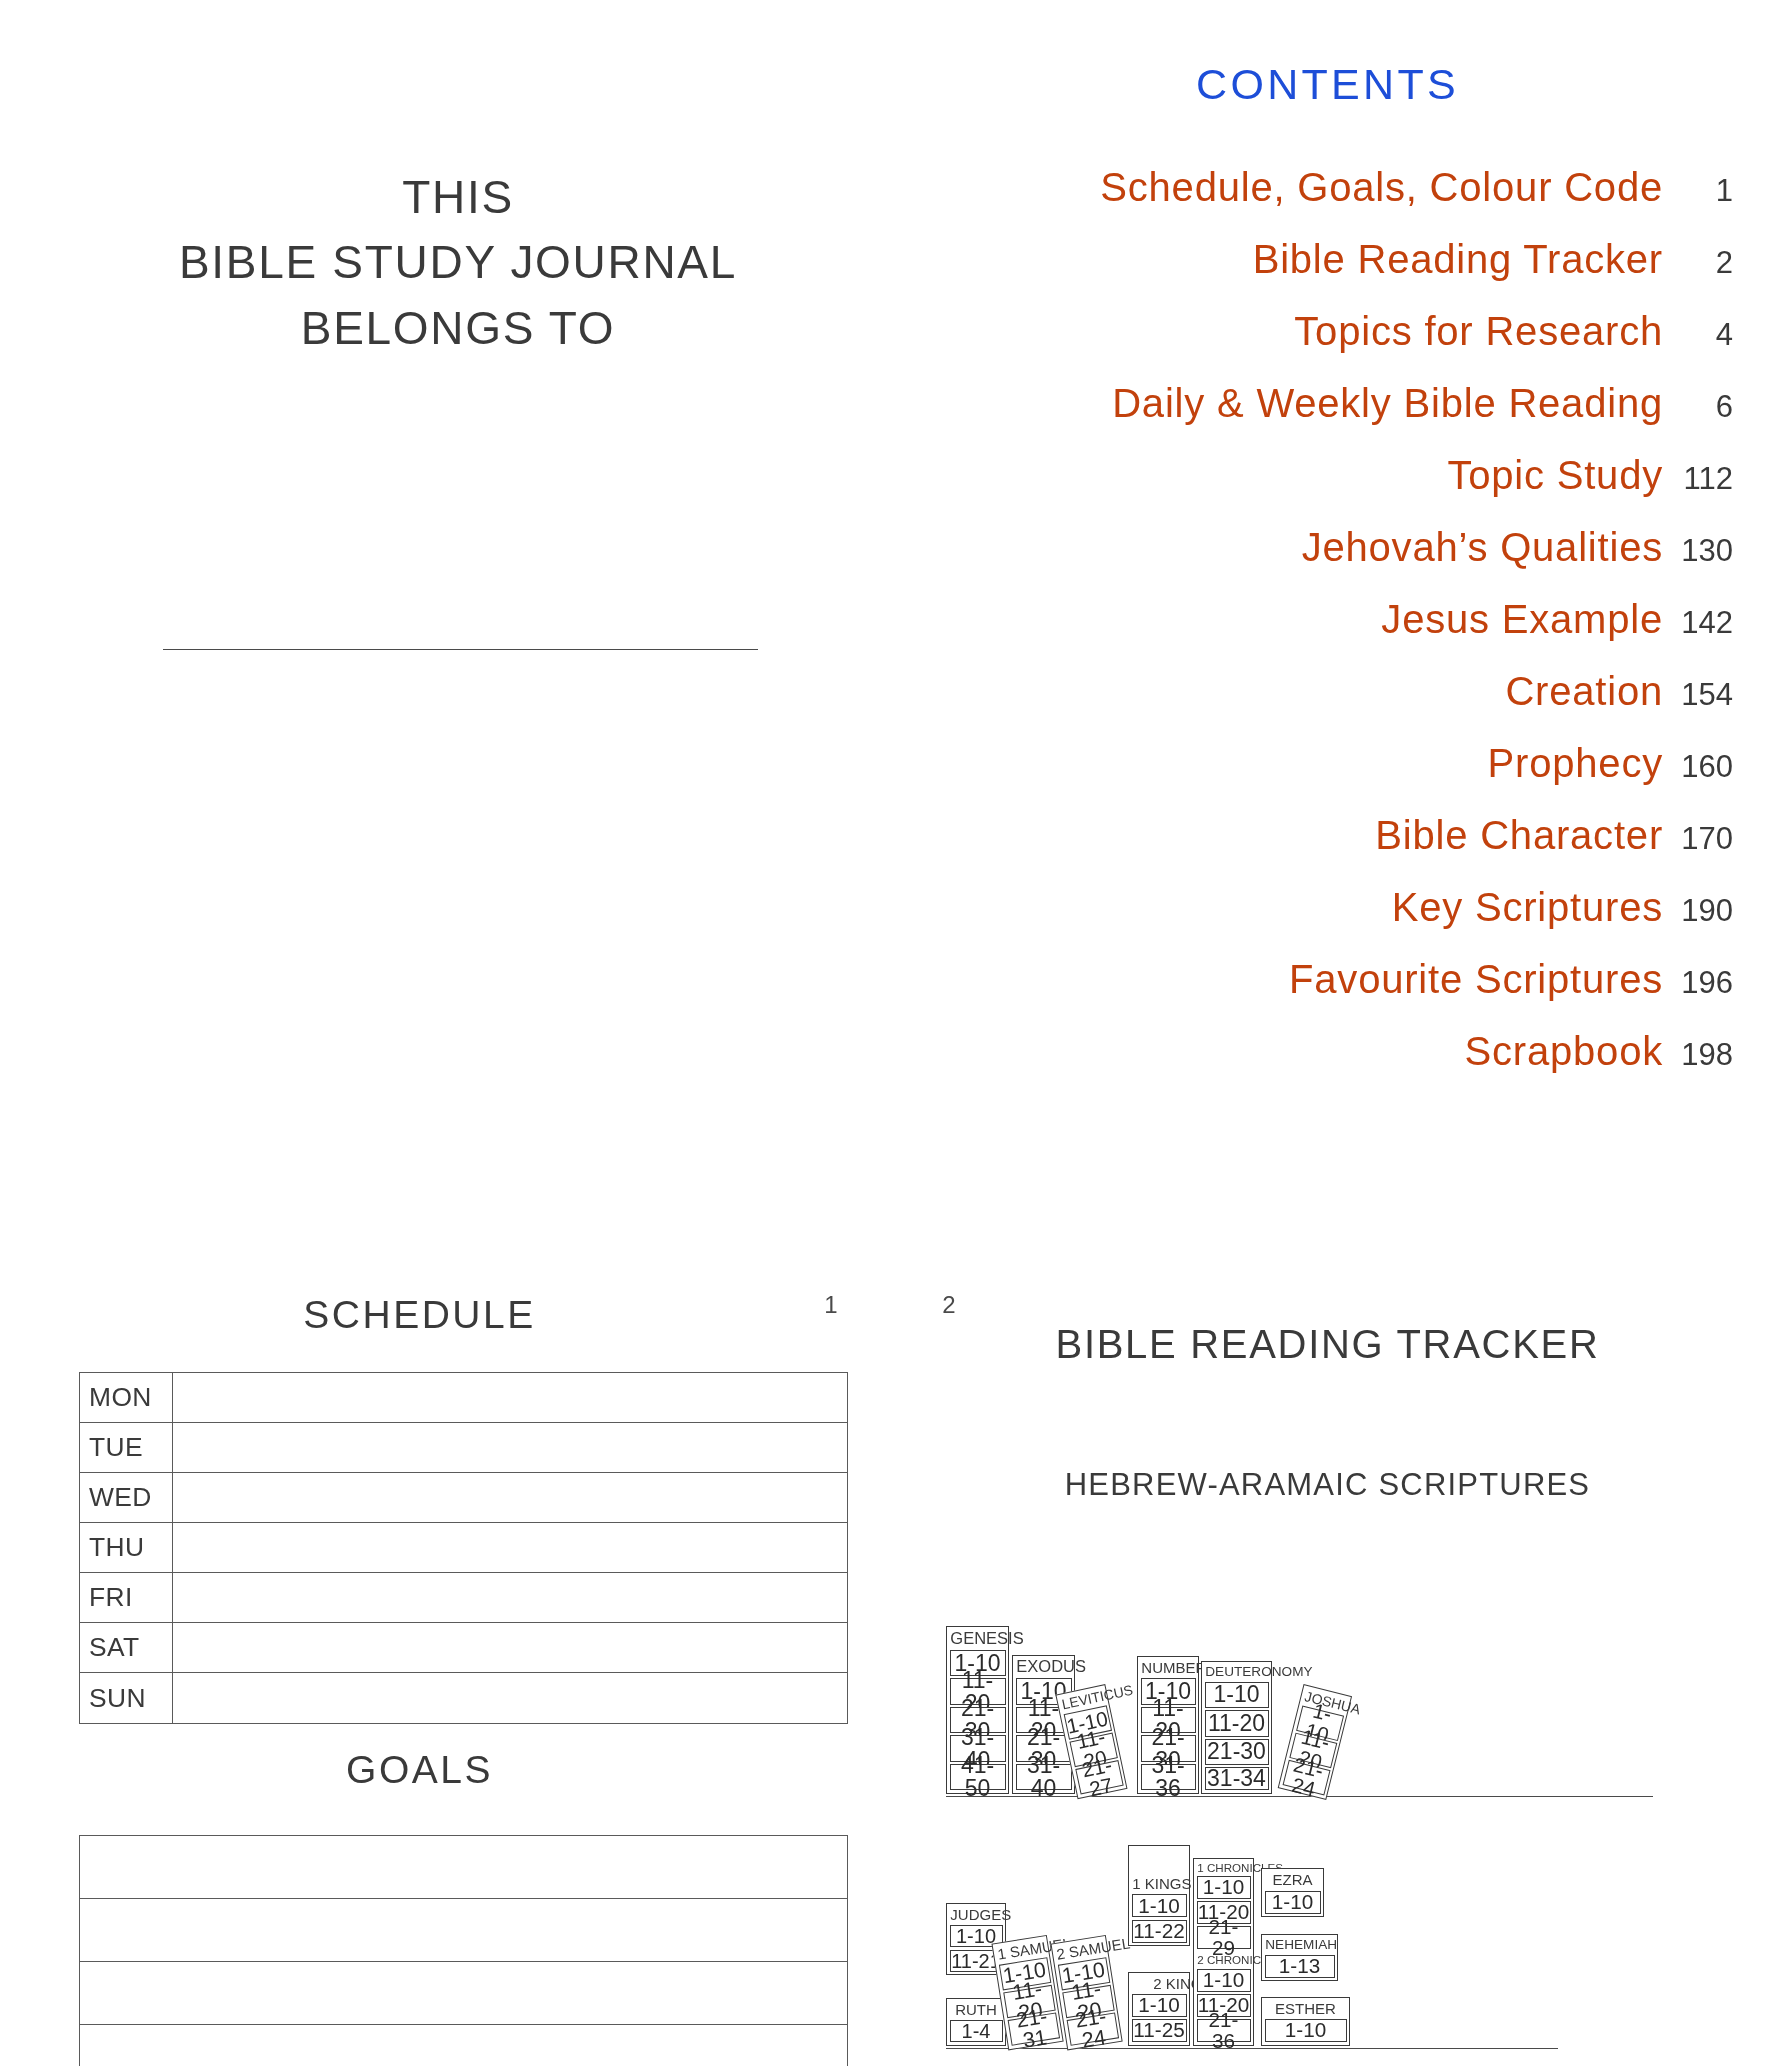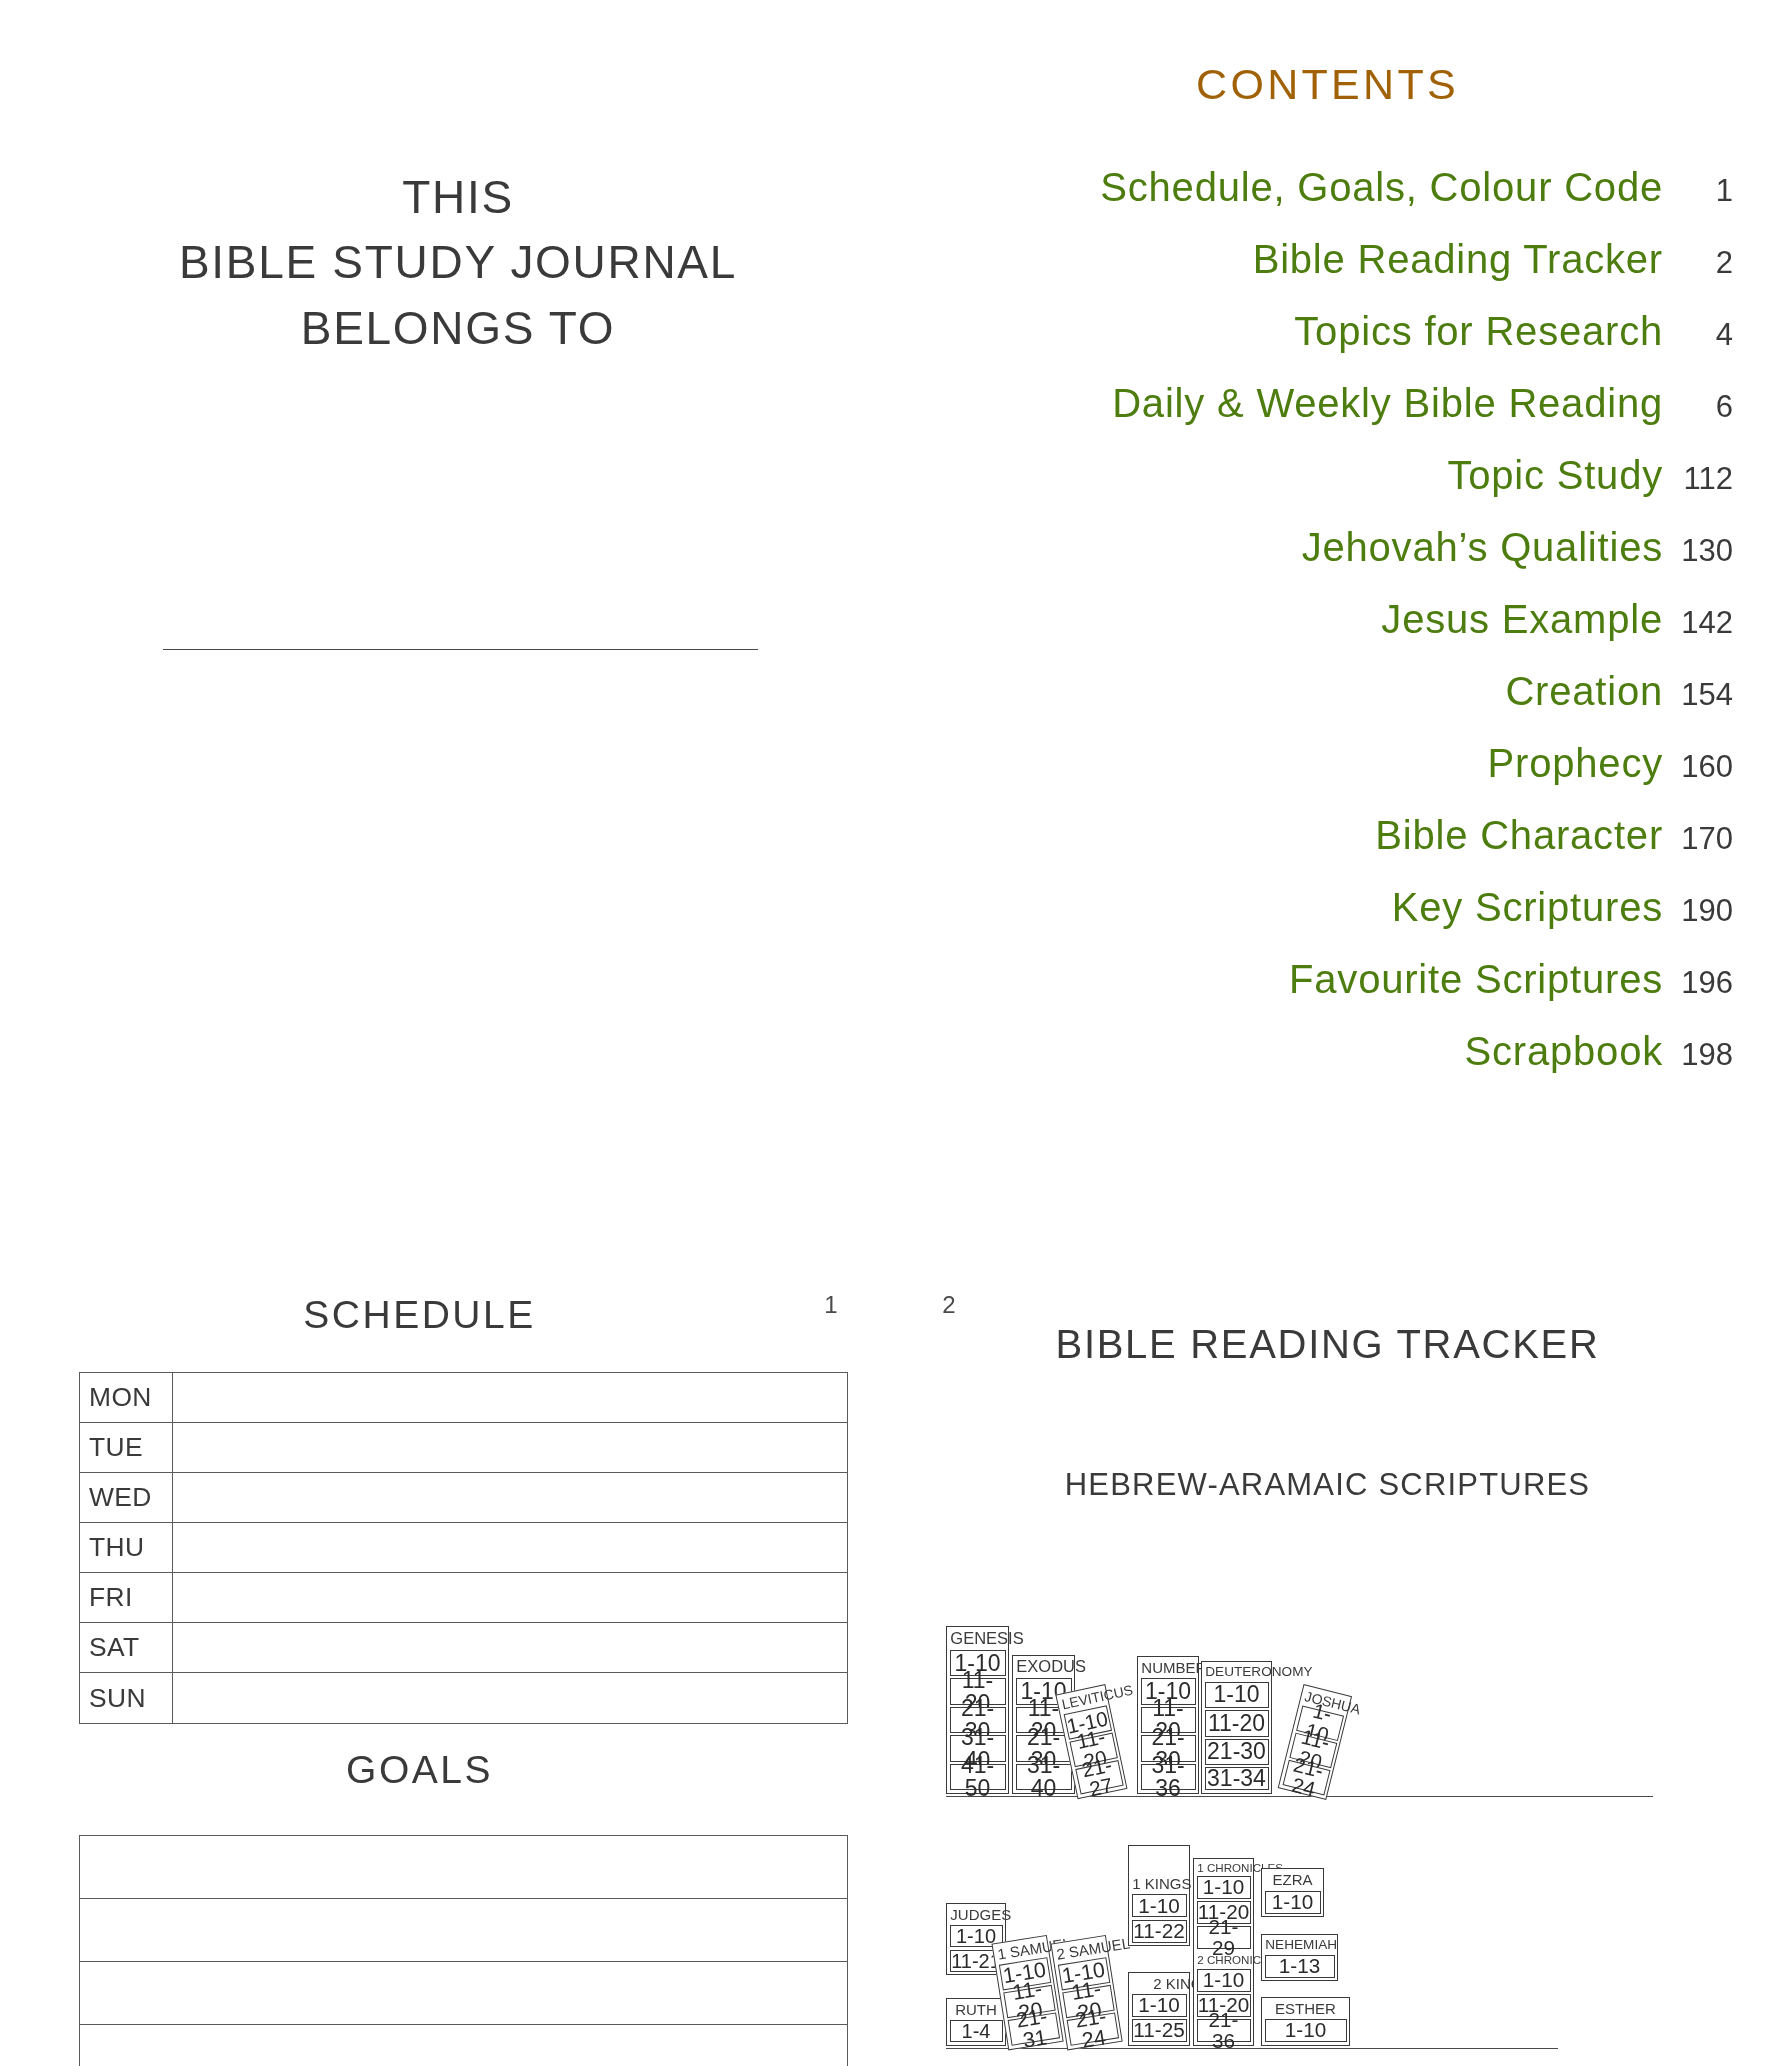--- a/index.html
+++ b/index.html
@@ -20,29 +20,29 @@
     font-weight:300; color:#3a3a3a; white-space:nowrap;margin-left:32px;
   }
   #owner-line {
     position:absolute; left:163px; top:649px; width:595px; height:0;
     border-top:1.7px solid #4a4a4a;
   }
 
   
   #contents-title {
     left:885px; top:60px; width:885px; text-align:center;
-    font-size:43px; letter-spacing:3.3px; font-weight:300; color:#a16207;
+    font-size:43px; letter-spacing:3.3px; font-weight:300; color:#1d4ed8;
   }
   #contents-list { left:885px; top:165px; width:885px; }
   .toc-row {
     display:flex; align-items:baseline; justify-content:flex-end;
     height:72px;
   }
   .toc-label {
-    font-size:40px; font-weight:300; letter-spacing:0.8px; color:#4d7c0f;
+    font-size:40px; font-weight:300; letter-spacing:0.8px; color:#c2410c;
     text-align:right; white-space:nowrap;
   }
   .toc-page {
     width:107px; text-align:right; font-size:31px; font-weight:300;
     color:#3a3a3a; padding-right:37px; flex:0 0 107px;
   }
 
   
   #schedule-head {
     left:0; top:1293px; width:839px; text-align:center;

